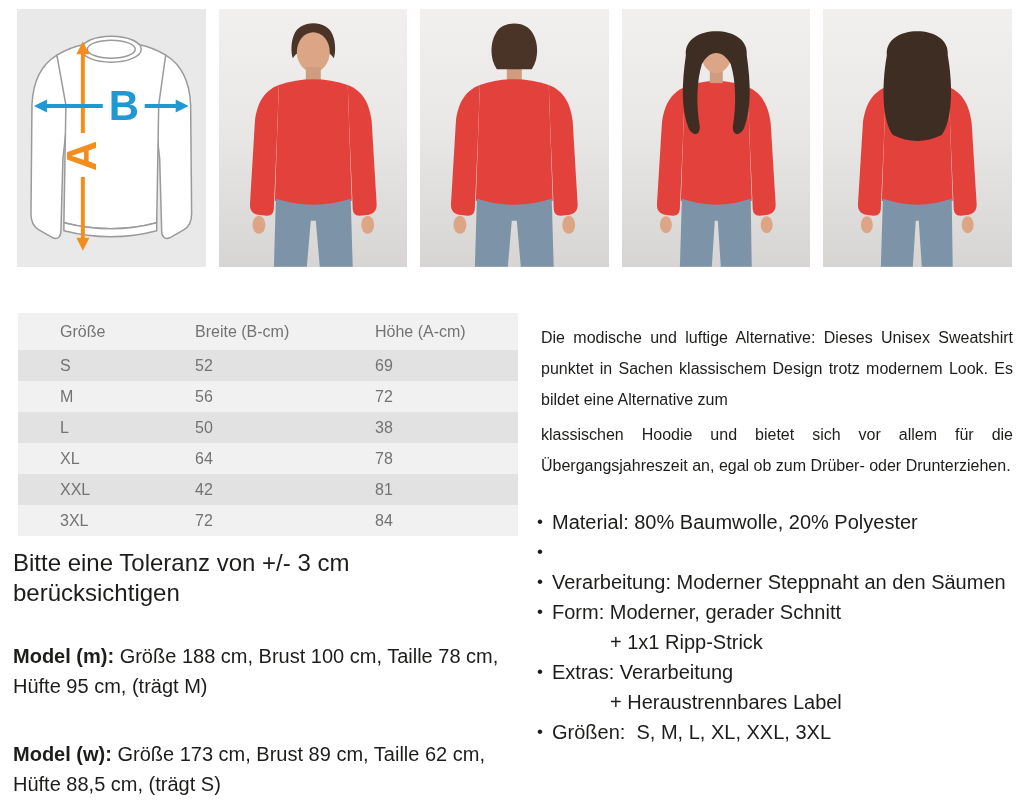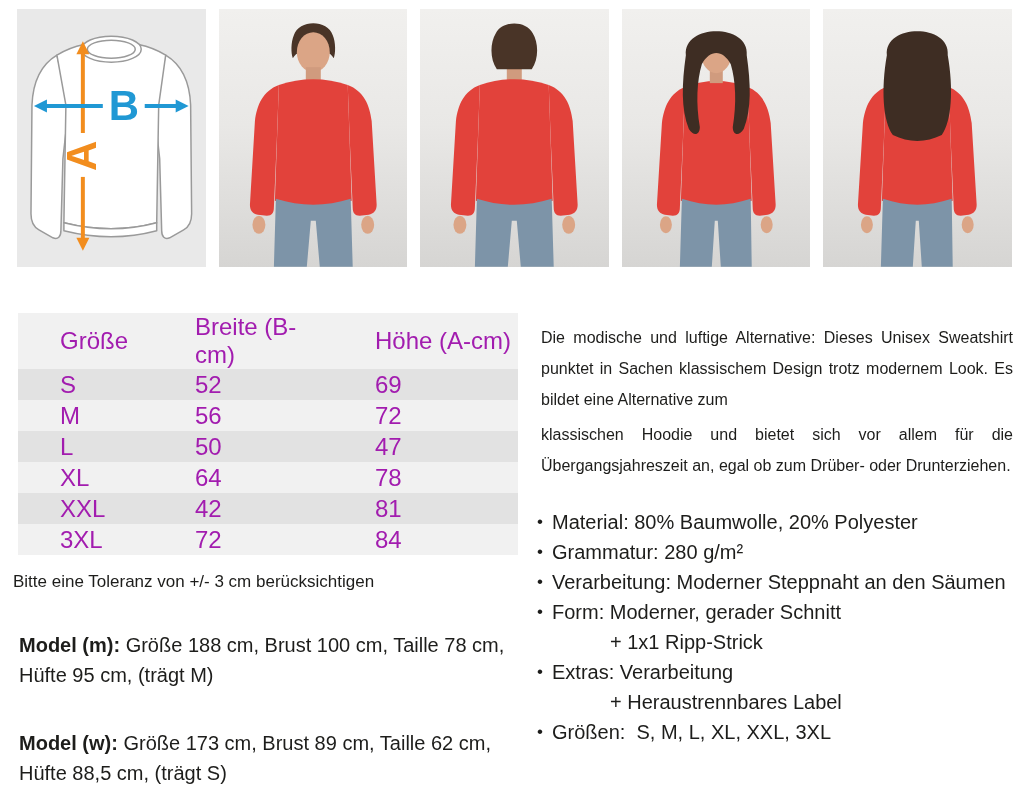--- a/index.html
+++ b/index.html
@@ -15,30 +15,30 @@
   .photo-panel{background:linear-gradient(180deg,#f1f0ee 0%,#e9e8e6 45%,#d6d5d3 100%);}
   .panel svg{display:block;width:100%;height:100%;}
 
   
   .content{display:flex;margin-top:46px;}
   .left-col{flex:0 0 518px;padding-left:13px;box-sizing:border-box;}
   .right-col{flex:1 1 auto;padding:5px 7px 0 19px;}
 
   
   .size-table{border-collapse:collapse;table-layout:fixed;width:500px;margin-left:5px;
-    font-size:24px;color:#a21caf;}
+    font-size:16px;color:#737373;}
   .size-table col.c1{width:135px;} .size-table col.c2{width:180px;} .size-table col.c3{width:185px;}
   .size-table th,.size-table td{font-weight:normal;text-align:left;padding:0 0 0 42px;}
   .size-table thead tr{height:37px;background:#f1f1f1;}
   .size-table tbody tr{height:31px;}
   .size-table tbody tr:nth-child(odd){background:#e2e2e2;}
   .size-table tbody tr:nth-child(even){background:#f1f1f1;}
 
-  .tolerance{margin:12px 0 0 0;font-size:17px;line-height:30px;}
-  .model-block{margin:33px 0 0 6px;font-size:20px;line-height:30px;max-width:492px;}
+  .tolerance{margin:12px 0 0 0;font-size:24px;line-height:30px;}
+  .model-block{margin:33px 0 0 0;font-size:20px;line-height:30px;max-width:492px;}
   .model-block + .model-block{margin-top:38px;}
   .model-block b{font-weight:bold;}
 
   
   .desc{margin:4px;font-size:16px;line-height:31px;text-align:justify;}
   .bullets{margin:26px 0 0 0;padding:0;list-style:none;font-size:20px;}
   .bullets li{display:flex;line-height:30px;}
   .bullets li .dot{flex:0 0 15px;font-size:17px;}
   .bullets li span.txt{white-space:pre-wrap;}
   .bullets li.cont{padding-left:73px;}
@@ -165,21 +165,21 @@
           <td>69</td>
         </tr>
         <tr>
           <td>M</td>
           <td>56</td>
           <td>72</td>
         </tr>
         <tr>
           <td>L</td>
           <td>50</td>
-          <td>47</td>
+          <td>38</td>
         </tr>
         <tr>
           <td>XL</td>
           <td>64</td>
           <td>78</td>
         </tr>
         <tr>
           <td>XXL</td>
           <td>42</td>
           <td>81</td>
@@ -209,21 +209,20 @@
     <p class="desc">Die modische und luftige Alternative: Dieses Unisex Sweatshirt punktet in Sachen klassischem Design trotz modernem Look. Es bildet eine Alternative zum</p>
     <p class="desc">klassischen Hoodie und bietet sich vor allem für die Übergangsjahreszeit an, egal ob zum Drüber- oder Drunterziehen.</p>
 
     <ul class="bullets">
       <li>
         <span class="dot">•</span>
         <span class="txt">Material: 80% Baumwolle, 20% Polyester</span>
       </li>
       <li>
         <span class="dot">•</span>
-        <span class="txt">Grammatur: 280 g/m²</span>
       </li>
       <li>
         <span class="dot">•</span>
         <span class="txt">Verarbeitung: Moderner Steppnaht an den Säumen</span>
       </li>
       <li>
         <span class="dot">•</span>
         <span class="txt">Form: Moderner, gerader Schnitt</span>
       </li>
       <li class="cont">

